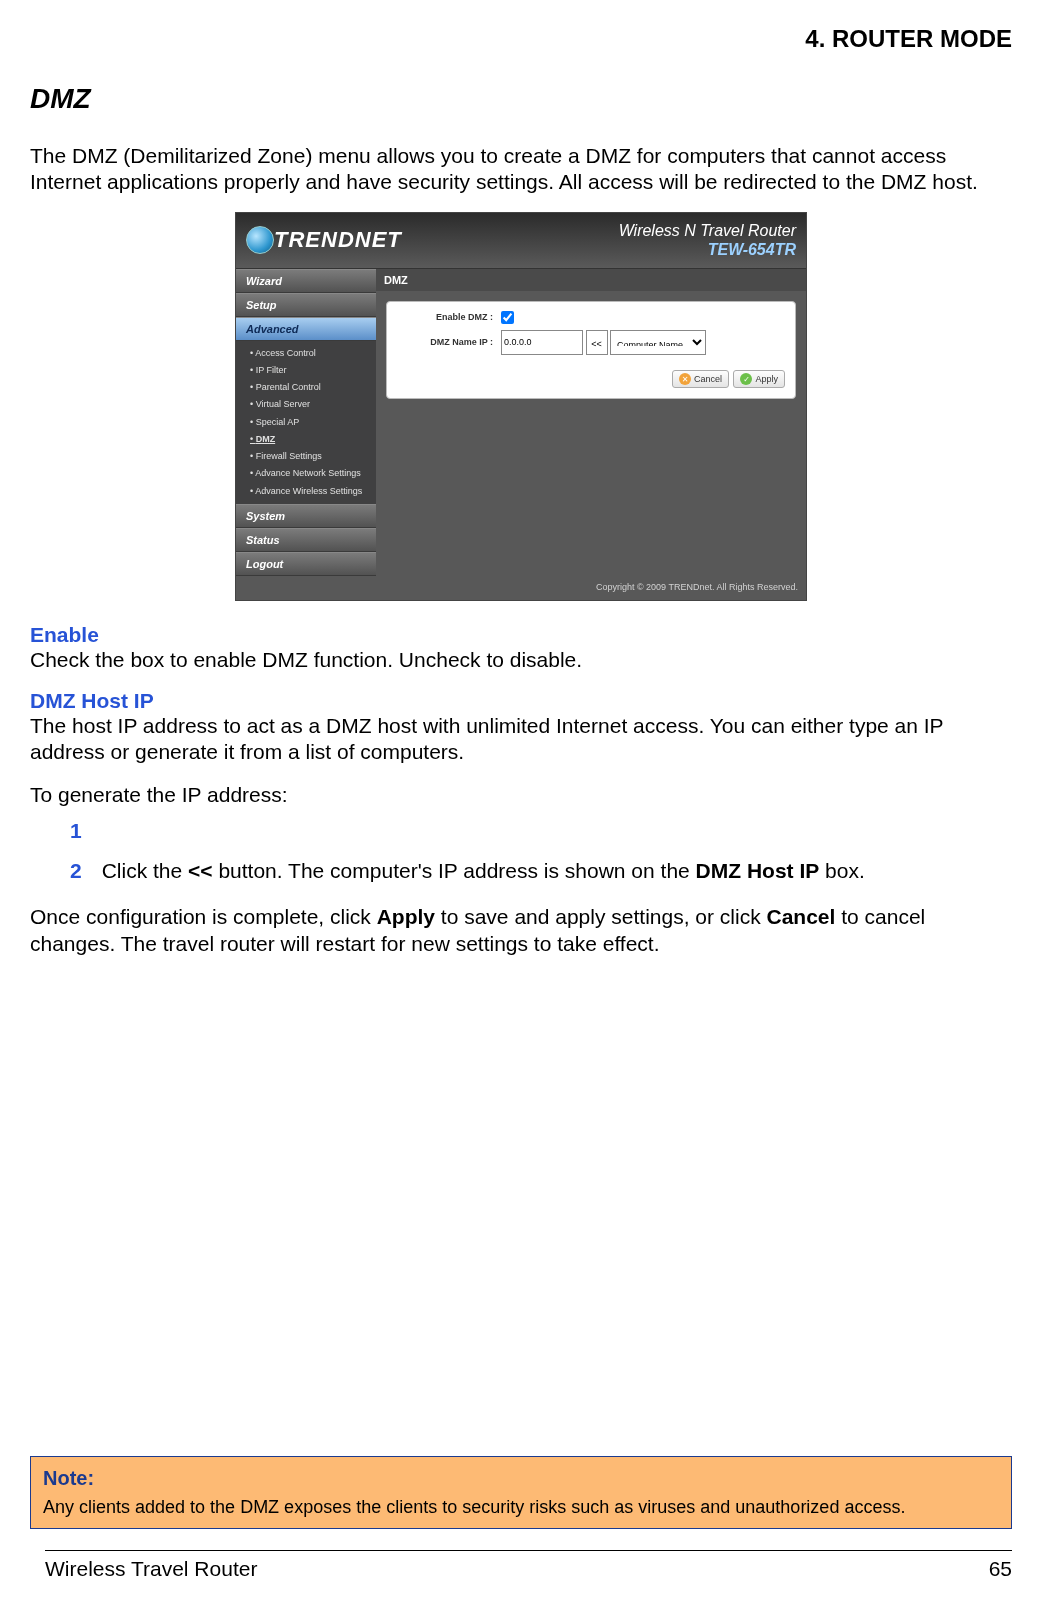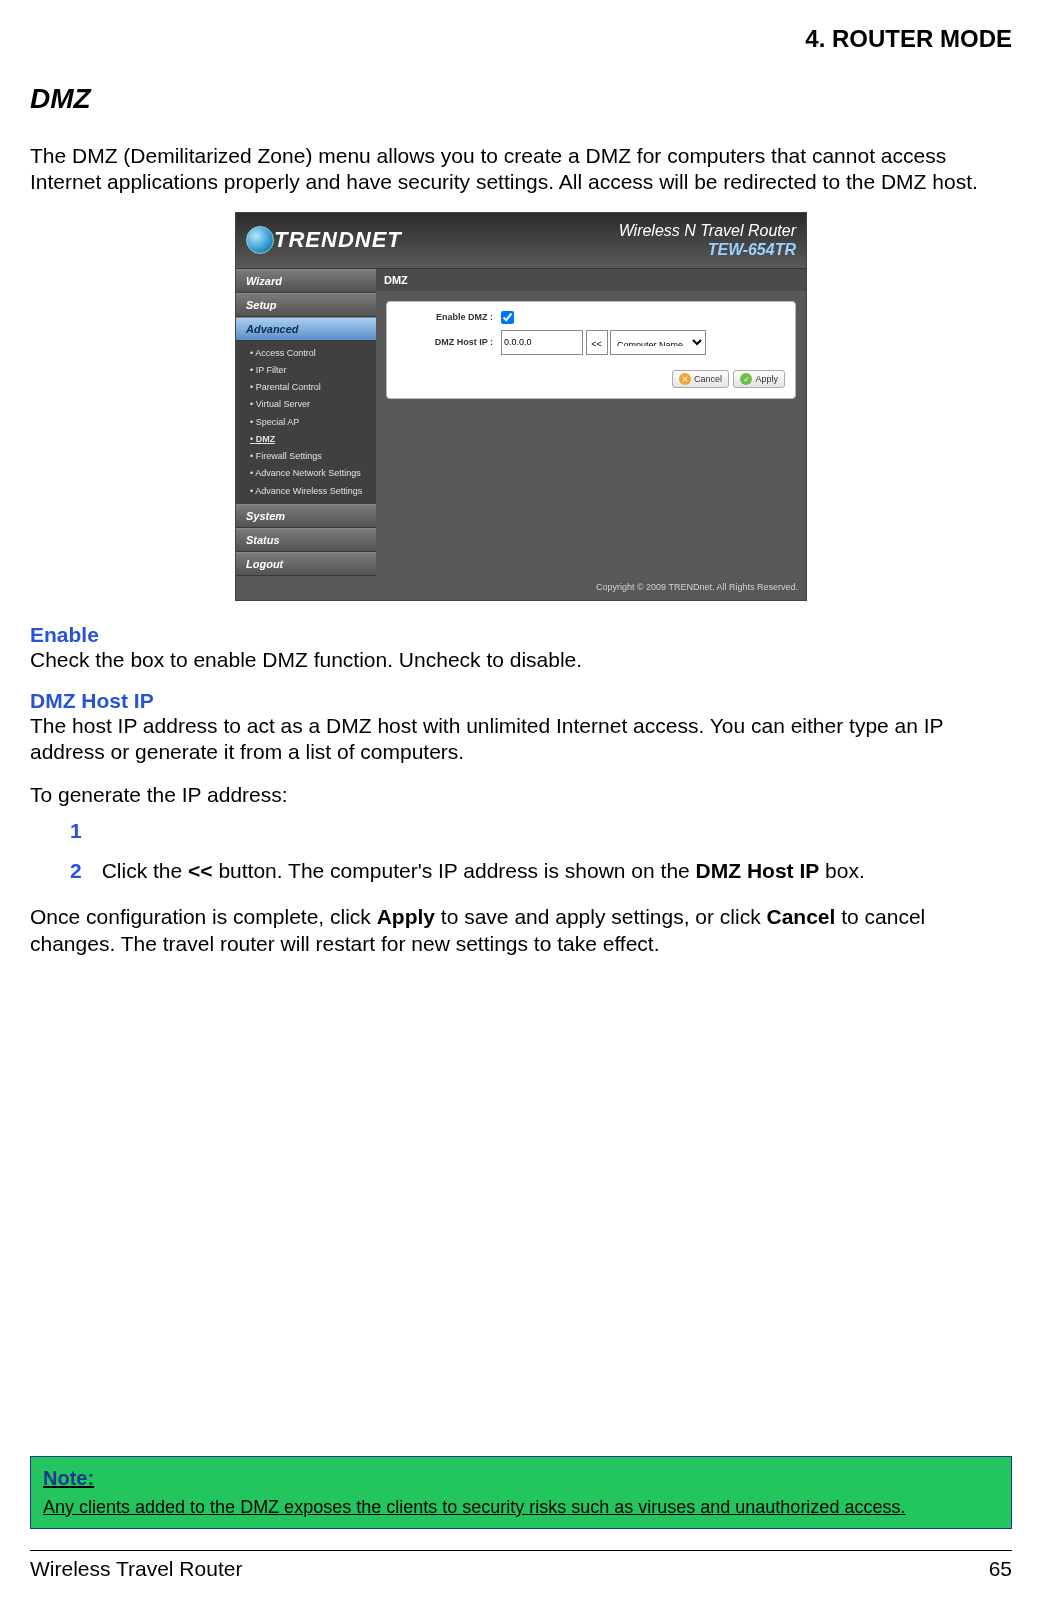--- a/index.html
+++ b/index.html
@@ -19,29 +19,28 @@
   .field-heading { color: #2753d6; font-size: 21px; font-weight: bold; margin-top: 4px; }
   .field-desc { font-size: 21px; line-height: 1.25; margin-bottom: 16px; }
   .ol-wrap { margin: 6px 0 20px 0; }
   .ol-row { display: flex; gap: 20px; margin: 6px 0 14px 40px; font-size: 21px; line-height: 1.25; }
   .ol-num { color: #2753d6; font-weight: bold; }
   .final-para { font-size: 21px; line-height: 1.25; }
   .b { font-weight: bold; }
 
   .note-box {
     position: absolute; left: 30px; right: 30px; bottom: 70px;
-    border: 1px solid #1b3a8f; background: #22c55e;
+    border: 1px solid #1b3a8f; background: #fdba74;
     padding: 10px 12px 10px 12px;
-    text-decoration: underline;
   }
   .note-label { color: #1b3a8f; font-weight: bold; font-size: 20px; margin-bottom: 6px; }
   .note-text { font-size: 18px; line-height: 1.25; }
 
   .footer {
-    position: absolute; left: 30px; right: 30px; bottom: 18px;
+    position: absolute; left: 45px; right: 30px; bottom: 18px;
     border-top: 1px solid #000; padding-top: 6px;
     display: flex; justify-content: space-between; font-size: 21px;
   }
 
   
   .router { width: 572px; display: inline-block; text-align: left; background: #585858;
             border: 1px solid #444; }
   .router-top {
     height: 56px; display: flex; align-items: center; justify-content: space-between;
     padding: 0 10px; color: #fff;
@@ -147,21 +146,21 @@
       <div class="content">
         <div class="content-title">DMZ</div>
         <div class="panel">
           <table>
             <tbody>
                 <tr>
               <td class="lab">Enable DMZ :</td>
               <td><input type="checkbox" checked="" style="vertical-align: middle;"></td>
             </tr>
             <tr>
-              <td class="lab">DMZ Host IP :</td>
+              <td class="lab">DMZ Name IP :</td>
               <td>
                 <input class="tiny-input" style="width: 82px;" value="0.0.0.0">
                 <button class="tiny-input" style="width:22px;text-align:center">&lt;&lt;</button>
                 <select class="tiny-input" style="width:96px">
                   <option>Computer Name</option>
                 </select>
               </td>
             </tr>
           </tbody>
             </table>

